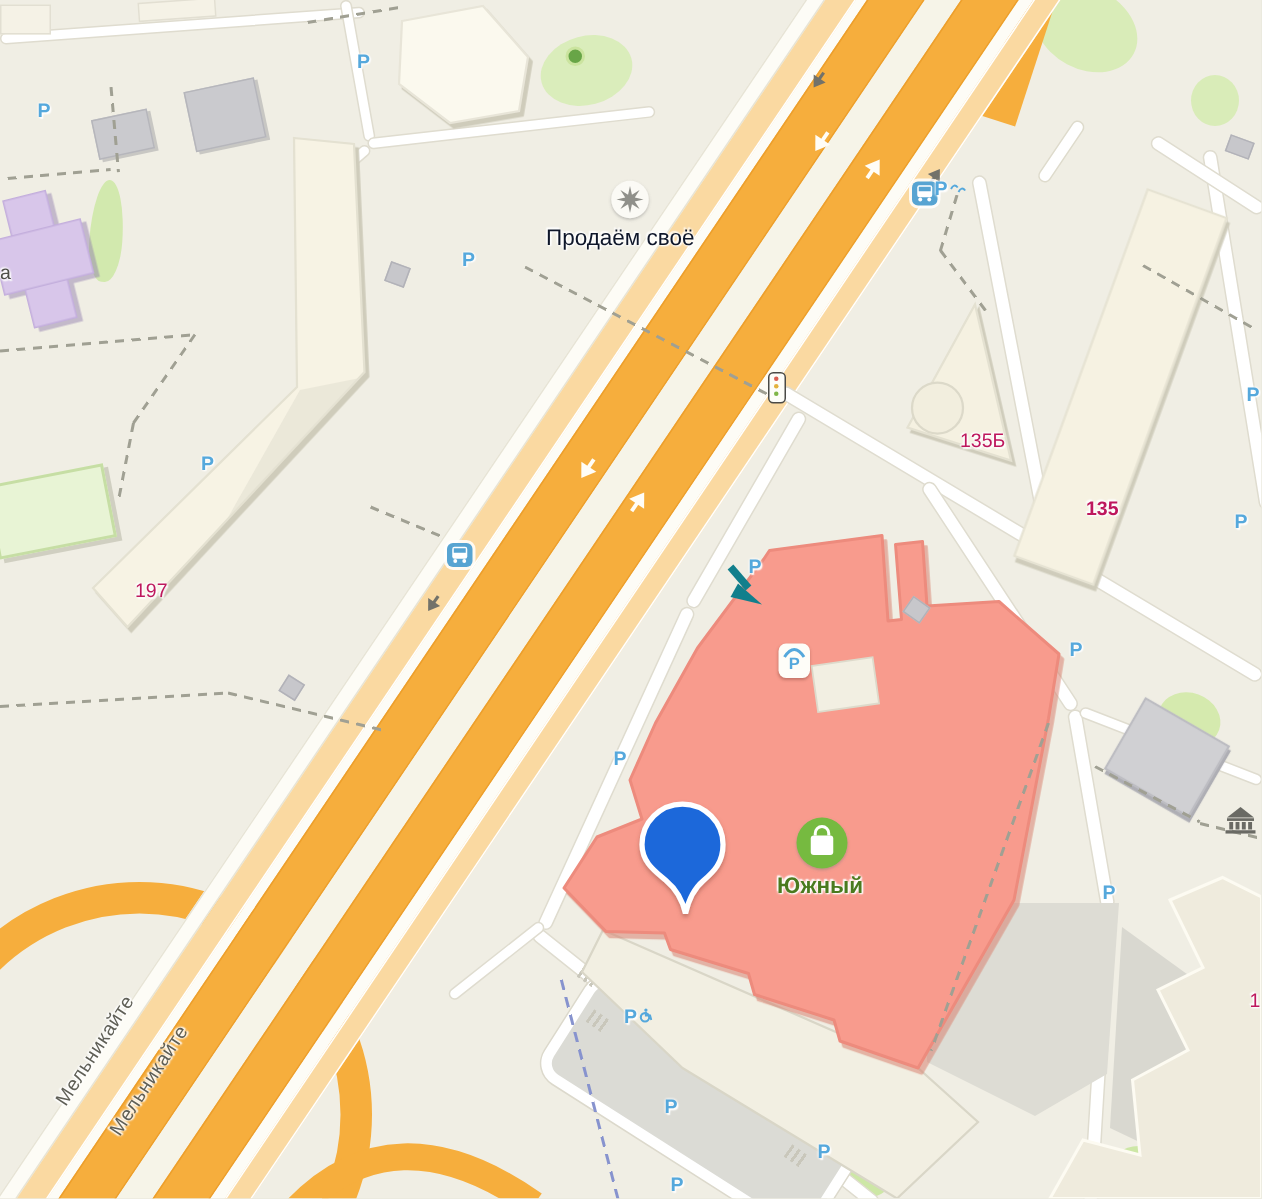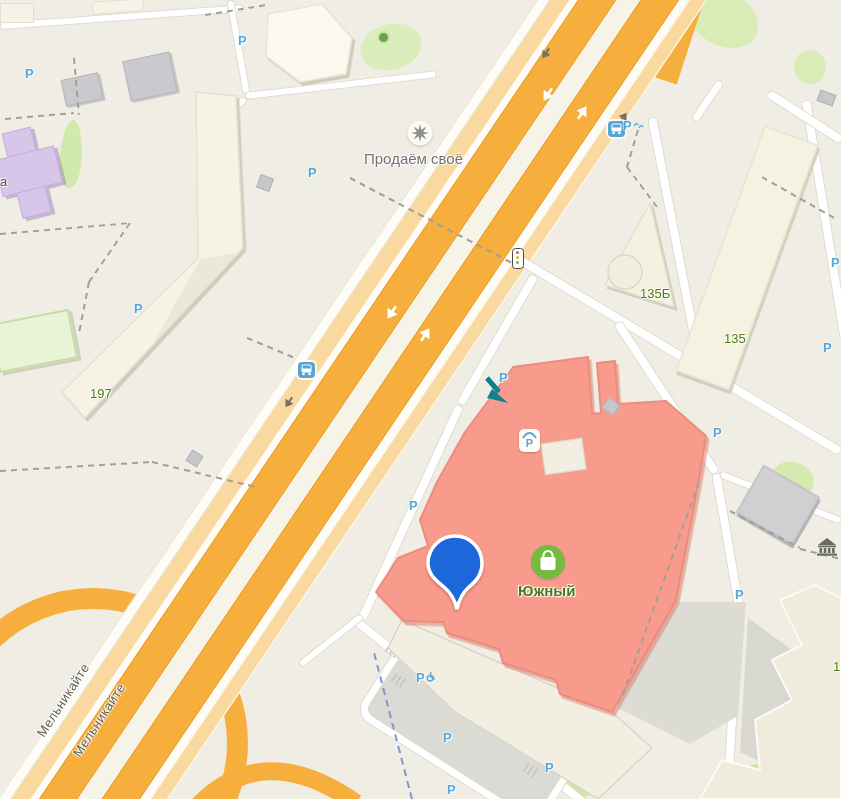--- a/index.html
+++ b/index.html
@@ -9,23 +9,23 @@
   
   .road{position:absolute;height:10px;background:#FFFFFF;border:1.5px solid #DFDCCF;border-radius:5px;transform-origin:0 50%;z-index:5;}
   .road.thin{height:8px;}
   
   .dash{position:absolute;height:2px;background:repeating-linear-gradient(90deg,#A0A093 0 6px,transparent 6px 11px);transform-origin:0 50%;z-index:7;}
   .dash.blue{height:2.4px;background:repeating-linear-gradient(90deg,#8793CE 0 7px,transparent 7px 12px);}
   
   #hwy{position:absolute;left:229px;top:-380px;width:300px;height:1500px;transform:rotate(34deg);transform-origin:50% 50%;z-index:4;}
   #hwy .st{position:absolute;top:0;height:100%;}
   
-  .lbl{position:absolute;color:#737373;white-space:nowrap;z-index:8;
+  .lbl{position:absolute;color:#0f172a;white-space:nowrap;z-index:8;
        text-shadow:0 0 2px #fff,0 0 2px #fff,1px 1px 1px #fff,-1px -1px 1px #fff;}
-  .lbl.num{color:#4d7c0f;font-size:13px;}
+  .lbl.num{color:#be185d;font-size:13px;}
   .lbl.street{color:#5F5F56;font-size:13px;letter-spacing:.4px;}
   .lbl.poi-green{color:#4A7A1E;font-size:15px;font-weight:bold;}
   .p{position:absolute;color:#55A8DC;font-size:13px;font-weight:bold;z-index:8;
      text-shadow:0 0 2px #fff,0 0 2px #fff,1px 1px 1px #fff;}
   .bus{position:absolute;width:17px;height:16px;background:#57A4D2;border-radius:4px;z-index:8;
        box-shadow:0 0 0 2px rgba(255,255,255,.85);}
   .kiosk{position:absolute;background:#C7C7CB;border:1px solid #B2B2B8;z-index:6;}
   .grayb{position:absolute;background:#CACACE;border:1px solid #B6B6BB;box-shadow:2px 2px 0 rgba(150,150,155,.45);z-index:6;}
   .green{position:absolute;background:#DAEDBB;border-radius:50%;z-index:2;}
   .arr{position:absolute;width:20px;height:20px;z-index:8;}
@@ -296,19 +296,19 @@
 
     <g filter="url(#f-pin)">
       <path d="M 428 563 A 27 27 0 1 1 482 563 C 482 575 476 581 469 587 C 463 592 459 600 457 609 C 455 600 450 592 444 587 C 437 581 428 575 428 563 Z" fill="#1E68DA" stroke="#FFFFFF" stroke-width="3.5"></path>
     </g>
   </svg>
 
   <div class="lbl" style="left:364px;top:150px;font-size:15px;">Продаём своё</div>
   <div class="lbl poi-green" style="left:518px;top:582px;">Южный</div>
   <div class="lbl num" style="left:90px;top:386px;">197</div>
   <div class="lbl num" style="left:640px;top:286px;">135Б</div>
-  <div class="lbl num" style="left:724px;top:331px;">135</div>
+  <div class="lbl num" style="left:724px;top:331px;font-weight:bold;">135</div>
   <div class="lbl num" style="left:833px;top:659px;">1</div>
   <div class="lbl" style="left:0px;top:174px;font-size:13px;color:#4F4F4A;">а</div>
   <div class="lbl street" style="left:40px;top:728px;transform:rotate(-57deg);transform-origin:0 50%;">Мельникайте</div>
   <div class="lbl street" style="left:76px;top:748px;transform:rotate(-57deg);transform-origin:0 50%;">Мельникайте</div>
 
 </div>
 
 </body></html>

